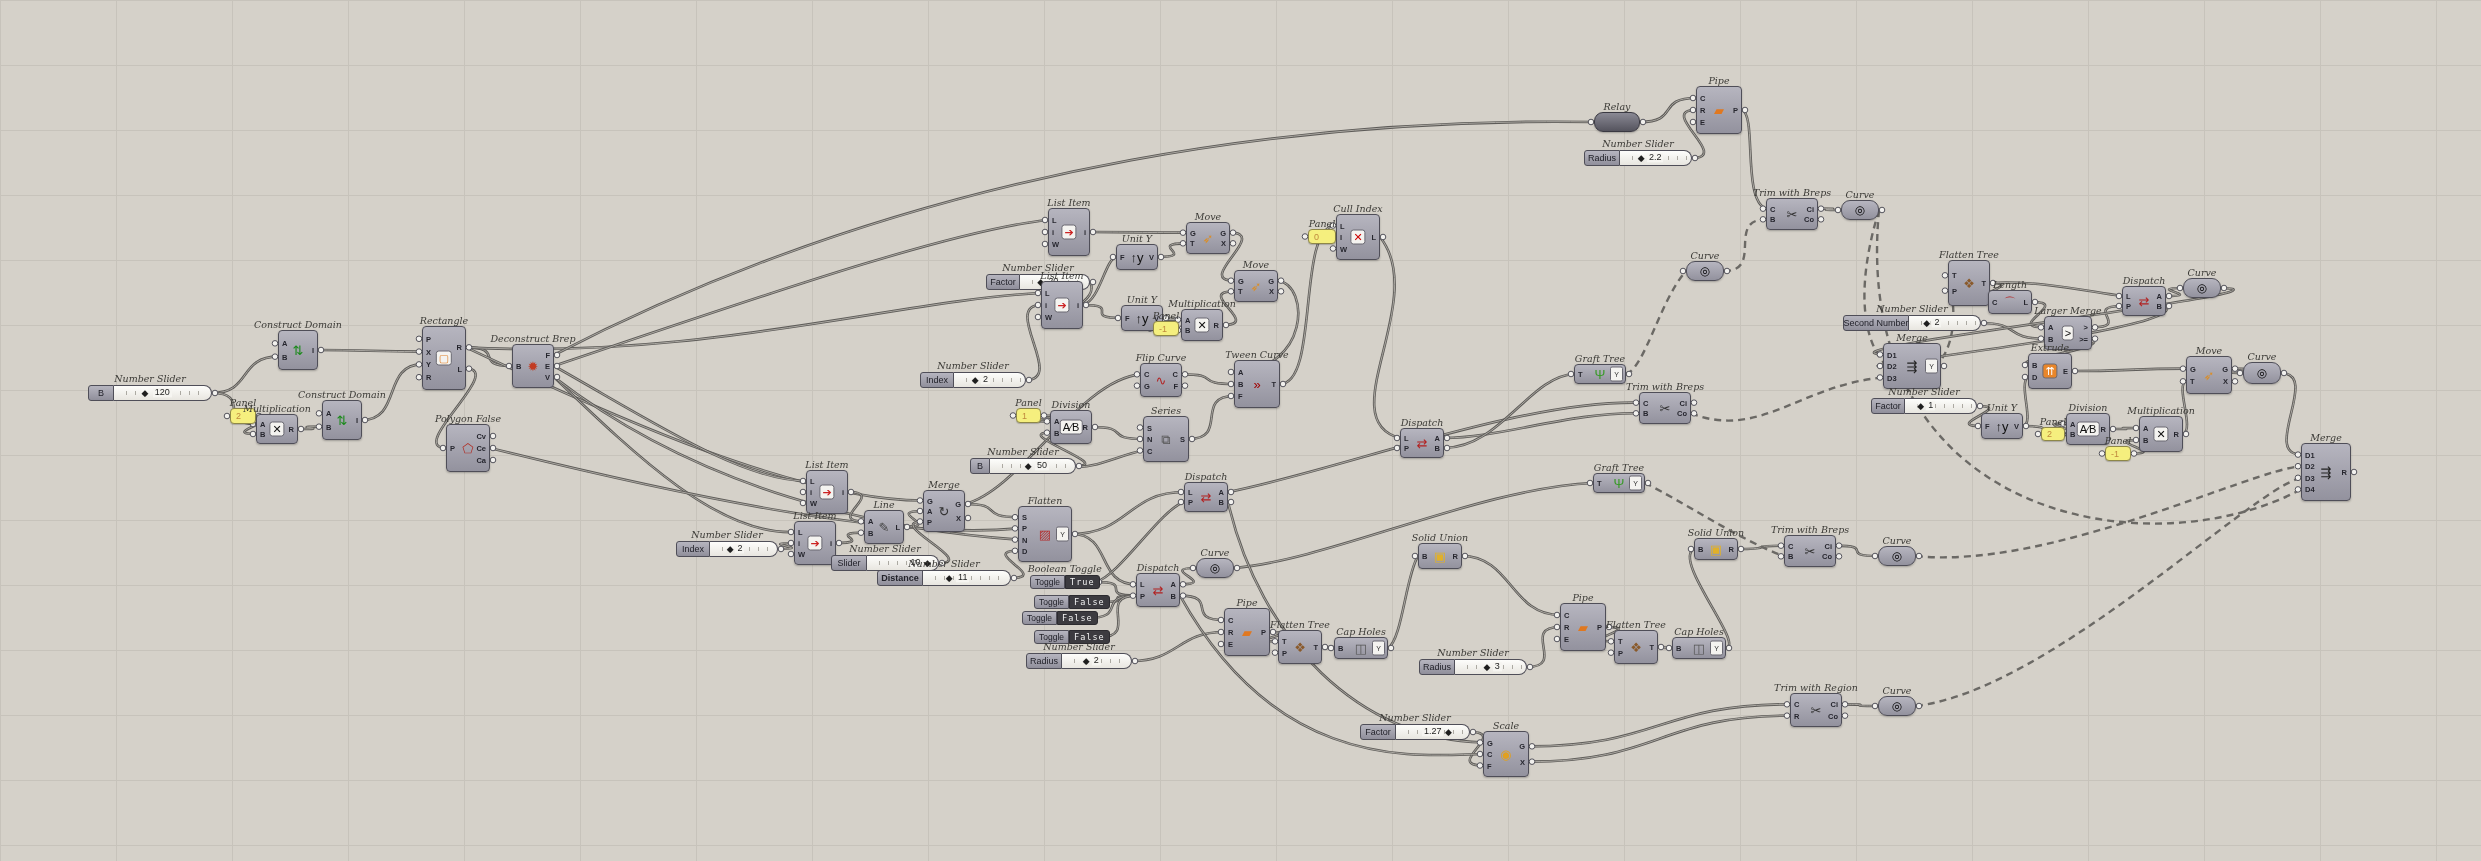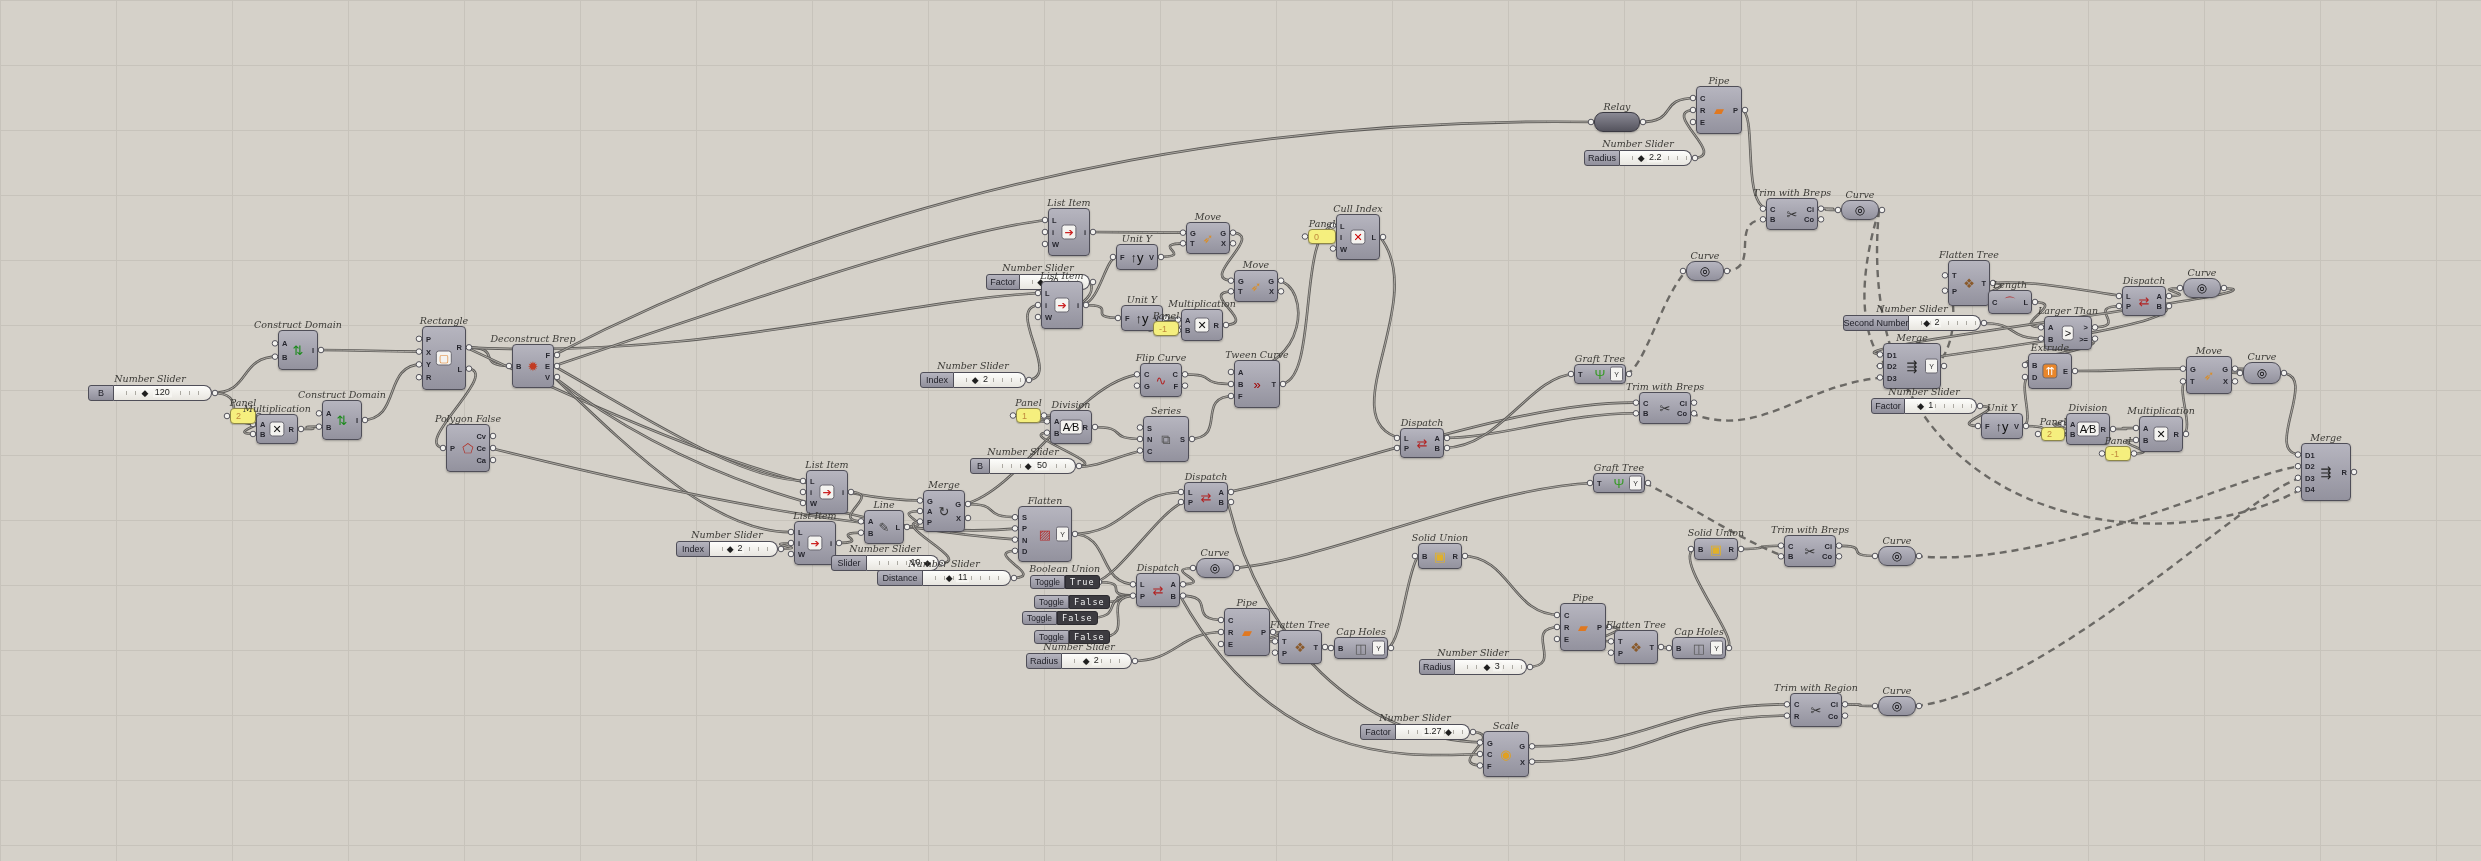--- a/index.html
+++ b/index.html
@@ -569,21 +569,21 @@
     <div class="node slider" style="left: 831px; top: 555px; width: 108px; height: 16px;">
       <span class="spill" style="width: 28px;">Slider</span>
       <span class="strack">
         <span class="ticks"></span>
         <span class="thumb" style="left: 85%;">◆</span>
         <span class="sval" style="right: 22%;">10</span>
       </span>
       <span class="nlabel">Number Slider</span>
     </div>
     <div class="node slider" style="left: 877px; top: 570px; width: 134px; height: 16px;">
-      <span class="spill" style="width: 38px;">Distance</span>
+      <span class="spill" style="width: 38px; font-weight: bold;">Distance</span>
       <span class="strack">
         <span class="ticks"></span>
         <span class="thumb" style="left: 30%;">◆</span>
         <span class="sval" style="left: 38%;">11</span>
       </span>
       <span class="nlabel">Number Slider</span>
     </div>
     <div class="node comp" style="left: 923px; top: 490px; width: 42px; height: 42px;">
       <span class="port in" style="top: 10.5px;">G</span>
       <span class="port in" style="top: 21px;">A</span>
@@ -710,21 +710,21 @@
       <span class="port in" style="top: 33.6px;">N</span>
       <span class="port in" style="top: 44.8px;">D</span>
       <span class="port out" style="top: 28px;">C</span>
       <span class="icon" style="color: rgb(179, 48, 48);">▨</span>
       <span class="chip">Y</span>
       <span class="nlabel">Flatten</span>
     </div>
     <div class="node toggle" style="left: 1030px; top: 575px; height: 14px;">
       <span class="tpill">Toggle</span>
       <span class="tval">True</span>
-      <span class="nlabel">Boolean Union</span>
+      <span class="nlabel">Boolean Toggle</span>
     </div>
     <div class="node toggle" style="left: 1034px; top: 595px; height: 14px;">
       <span class="tpill">Toggle</span>
       <span class="tval">False</span>
     </div>
     <div class="node toggle" style="left: 1022px; top: 611px; height: 14px;">
       <span class="tpill">Toggle</span>
       <span class="tval">False</span>
     </div>
     <div class="node toggle" style="left: 1034px; top: 630px; height: 14px;">
@@ -905,21 +905,21 @@
       <span class="port out" style="top: 12px;">L</span>
       <span class="icon" style="color: rgb(178, 34, 34);">⌒</span>
       <span class="nlabel">Length</span>
     </div>
     <div class="node comp" style="left: 2044px; top: 316px; width: 48px; height: 34px;">
       <span class="port in" style="top: 11.3333px;">A</span>
       <span class="port in" style="top: 22.6667px;">B</span>
       <span class="port out" style="top: 11.3333px;">&gt;</span>
       <span class="port out" style="top: 22.6667px;">&gt;=</span>
       <span class="icon ichip" style="color: rgb(17, 17, 17);">&gt;</span>
-      <span class="nlabel">Larger Than</span>
+      <span class="nlabel">Larger Merge</span>
     </div>
     <div class="node slider" style="left: 1843px; top: 315px; width: 138px; height: 16px;">
       <span class="spill" style="width: 58px;">Second Number</span>
       <span class="strack">
         <span class="ticks"></span>
         <span class="thumb" style="left: 25%;">◆</span>
         <span class="sval" style="left: 33%;">2</span>
       </span>
       <span class="nlabel">Number Slider</span>
     </div>

